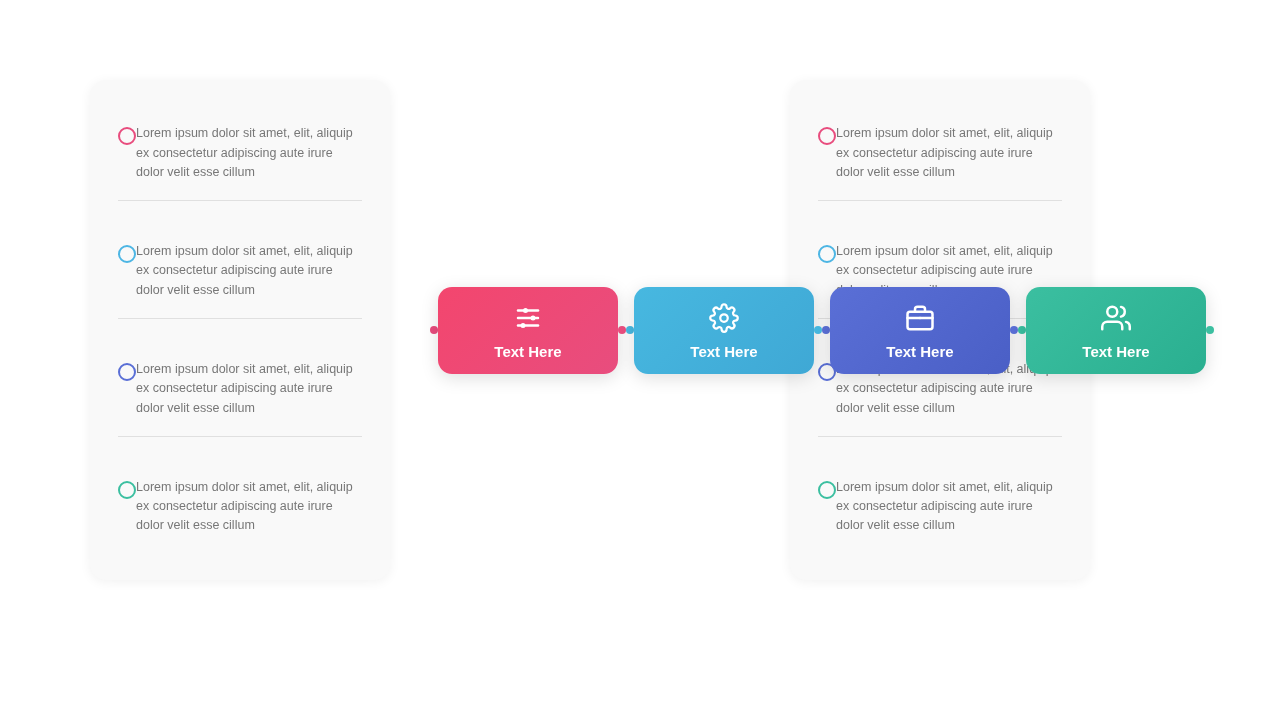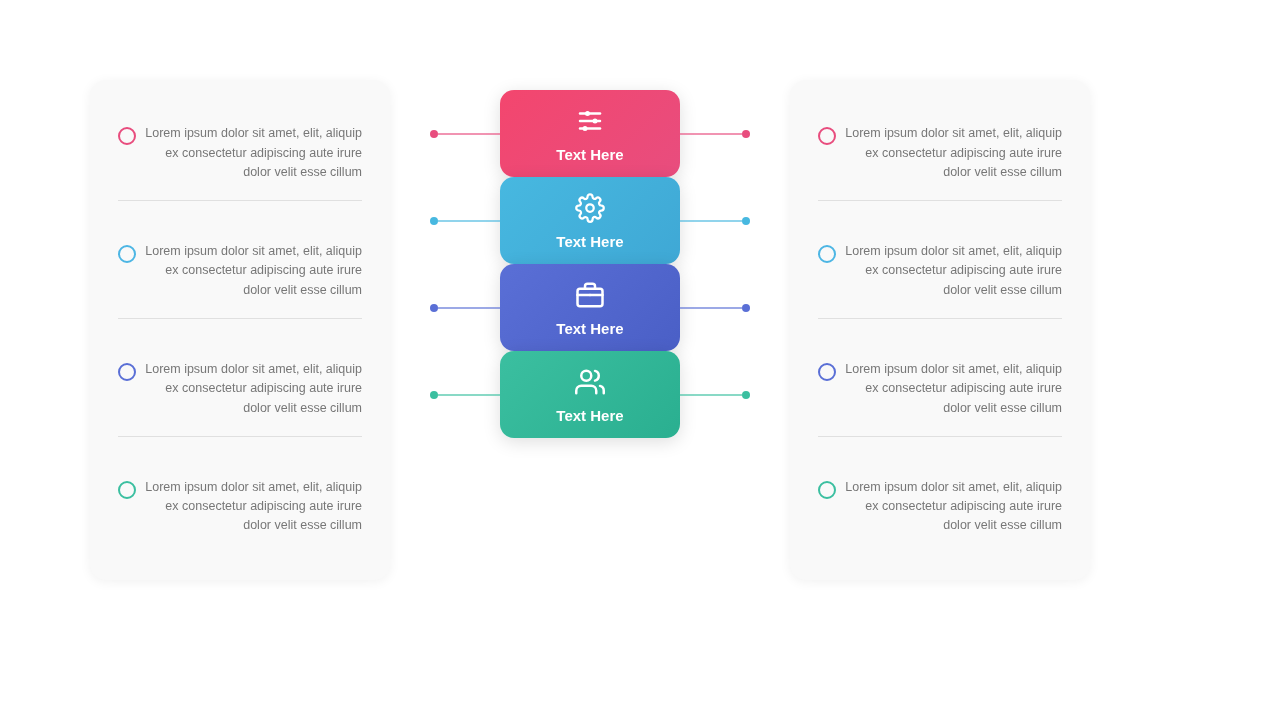--- a/index.html
+++ b/index.html
@@ -42,21 +42,20 @@
       justify-content: space-around;
       width: 300px;
       box-shadow: 0 2px 12px rgba(0,0,0,0.06);
     }
 
     .side-item {
       display: flex;
       align-items: flex-start;
       padding-bottom: 18px;
       border-bottom: 1px solid #e0e0e0;
-      text-align: right;
     }
 
     .side-item:last-child {
       border-bottom: none;
       padding-bottom: 0;
     }
 
     .circle-icon {
       width: 18px;
       height: 18px;
@@ -73,21 +72,21 @@
 
     .side-text {
       font-size: 12.5px;
       color: #777;
       line-height: 1.55;
     }
 
     
     .center-col {
       display: flex;
-      flex-direction: column;
+      flex-direction: row;
       justify-content: flex-start;
       align-items: center;
       width: 320px;
       padding: 10px 0;
       position: relative;
       flex-shrink: 0;
     }
 
     .center-row {
       display: flex;

